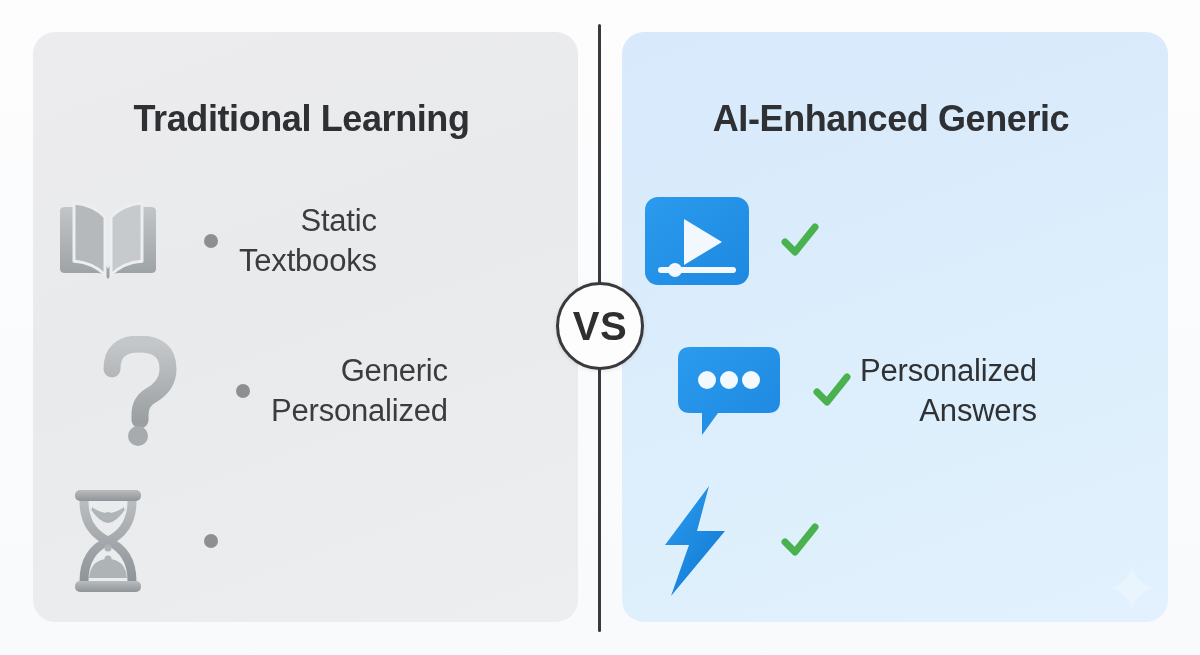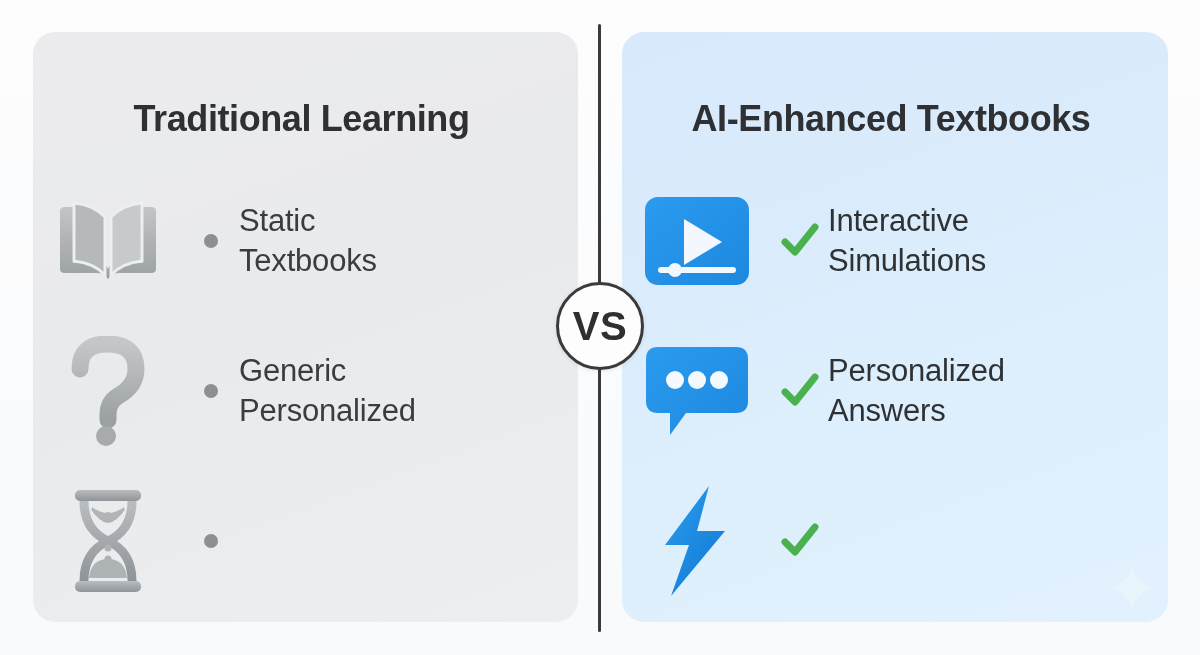--- a/index.html
+++ b/index.html
@@ -95,31 +95,32 @@
     margin-top: 28px;
   }
 
   
   .rows {
     position: absolute;
     left: 0;
     right: 0;
     top: 120px;
     bottom: 0;
+    text-align: right;
   }
   .row {
     position: absolute;
     left: 0;
     right: 0;
     height: 150px;
     display: flex;
     align-items: center;
   }
   .row.r0 { top: 14px; }
-  .row.r1 { top: 164px; }
+  .row.r1 { top: 164px; padding-left: 32px; }
   .row.r2 { top: 314px; }
 
   .icon-slot {
     width: 150px;
     min-width: 150px;
     display: flex;
     align-items: center;
     justify-content: center;
   }
   .mark-slot {
@@ -229,21 +230,21 @@
         </div>
       </div>
 
     </div>
   </div>
 
   <div class="divider"></div>
   <div class="vs-badge">VS</div>
 
   <div class="panel panel-right">
-    <div class="panel-title">AI-Enhanced Textbooks</div>
+    <div class="panel-title">AI-Enhanced Generic</div>
 
     <div class="rows">
 
       <div class="row r0">
         <div class="icon-slot">
           <svg width="110" height="96" viewBox="0 0 110 96" aria-hidden="true">
             <defs>
               <linearGradient id="gBlue1" x1="0" y1="0" x2="1" y2="1">
                 <stop offset="0" stop-color="#2a9bee"></stop>
                   <stop offset="1" stop-color="#1d88e0"></stop>
@@ -252,24 +253,20 @@
             <rect x="3" y="4" width="104" height="88" rx="13" fill="url(#gBlue1)"></rect>
             <path d="M42 26 L80 49 L42 72 Z" fill="#f2f8fd"></path>
             <rect x="16" y="74" width="78" height="6" rx="3" fill="#f2f8fd"></rect>
             <circle cx="33" cy="77" r="7" fill="#f2f8fd"></circle>
           </svg>
         </div>
         <div class="mark-slot">
           <svg width="40" height="40" viewBox="0 0 40 40" aria-hidden="true">
             <path d="M5 21 L15 31 L35 6" fill="none" stroke="#49b24e" stroke-width="7" stroke-linecap="round" stroke-linejoin="round"></path>
           </svg>
-        </div>
-        <div class="label">
-          <div>Interactive</div>
-          <div>Simulations</div>
         </div>
       </div>
 
       <div class="row r1">
         <div class="icon-slot">
           <svg width="110" height="100" viewBox="0 0 110 100" aria-hidden="true">
             <defs>
               <linearGradient id="gBlue2" x1="0" y1="0" x2="1" y2="1">
                 <stop offset="0" stop-color="#2a9bee"></stop>
                   <stop offset="1" stop-color="#1d88e0"></stop>

